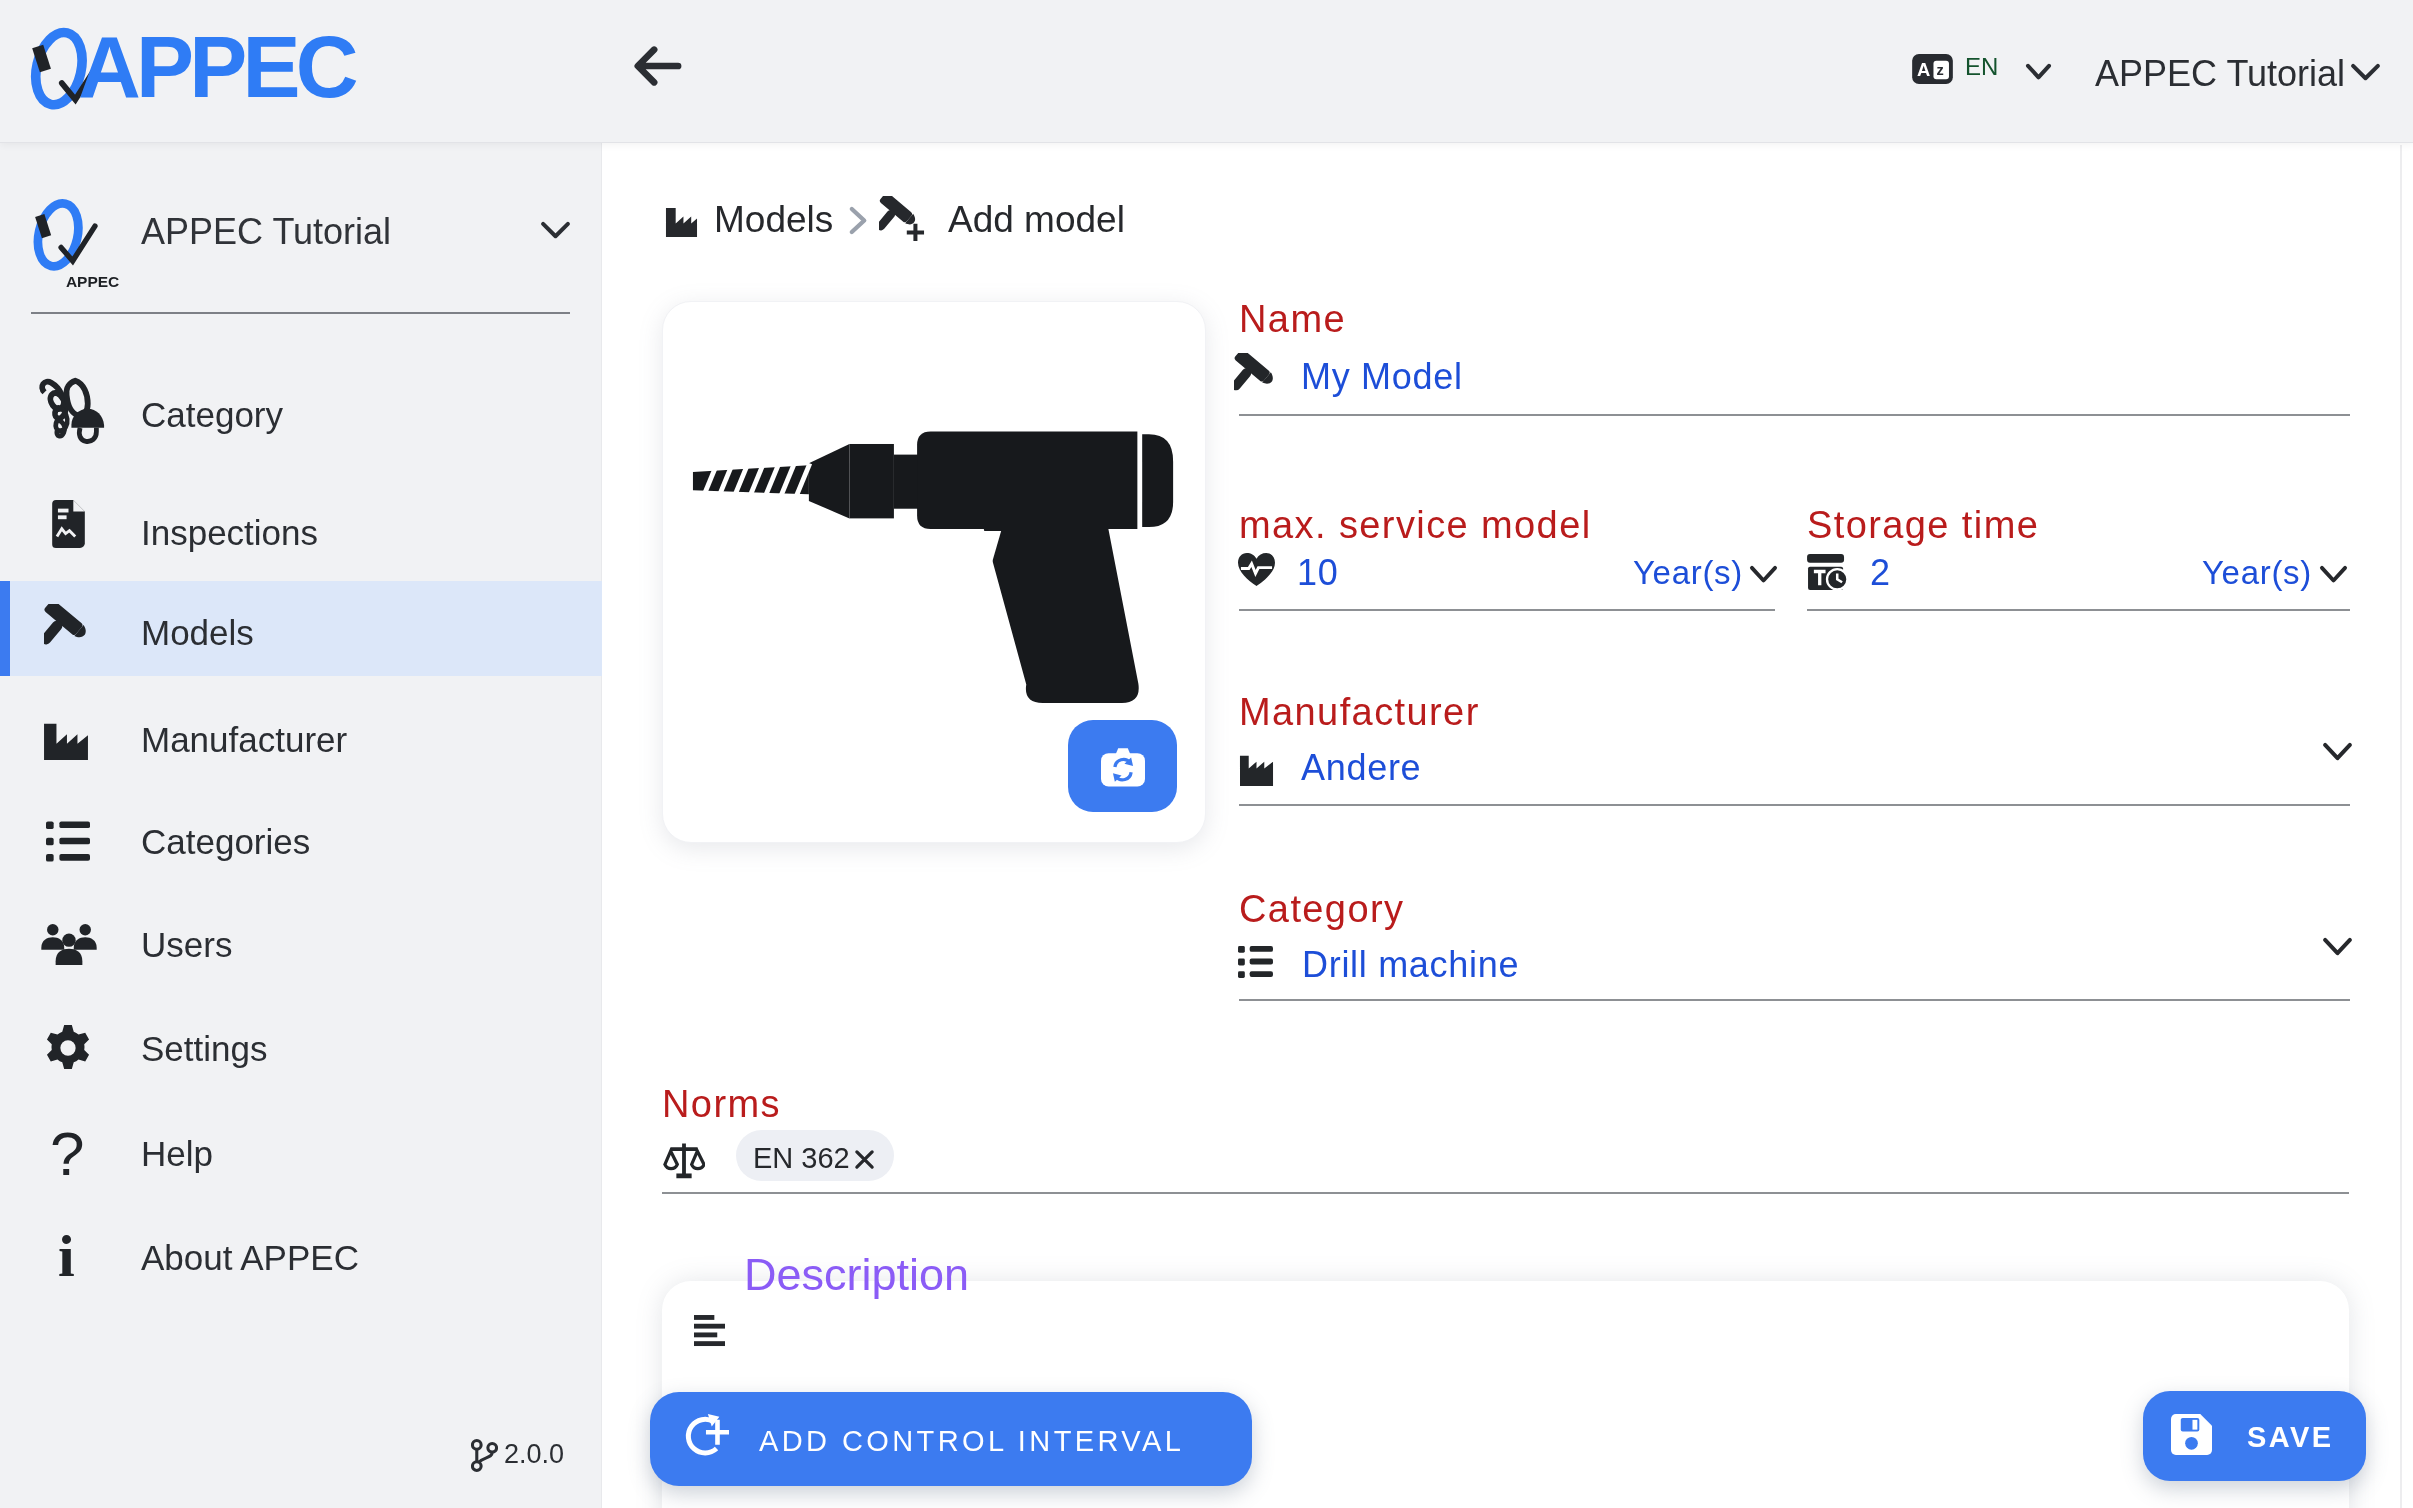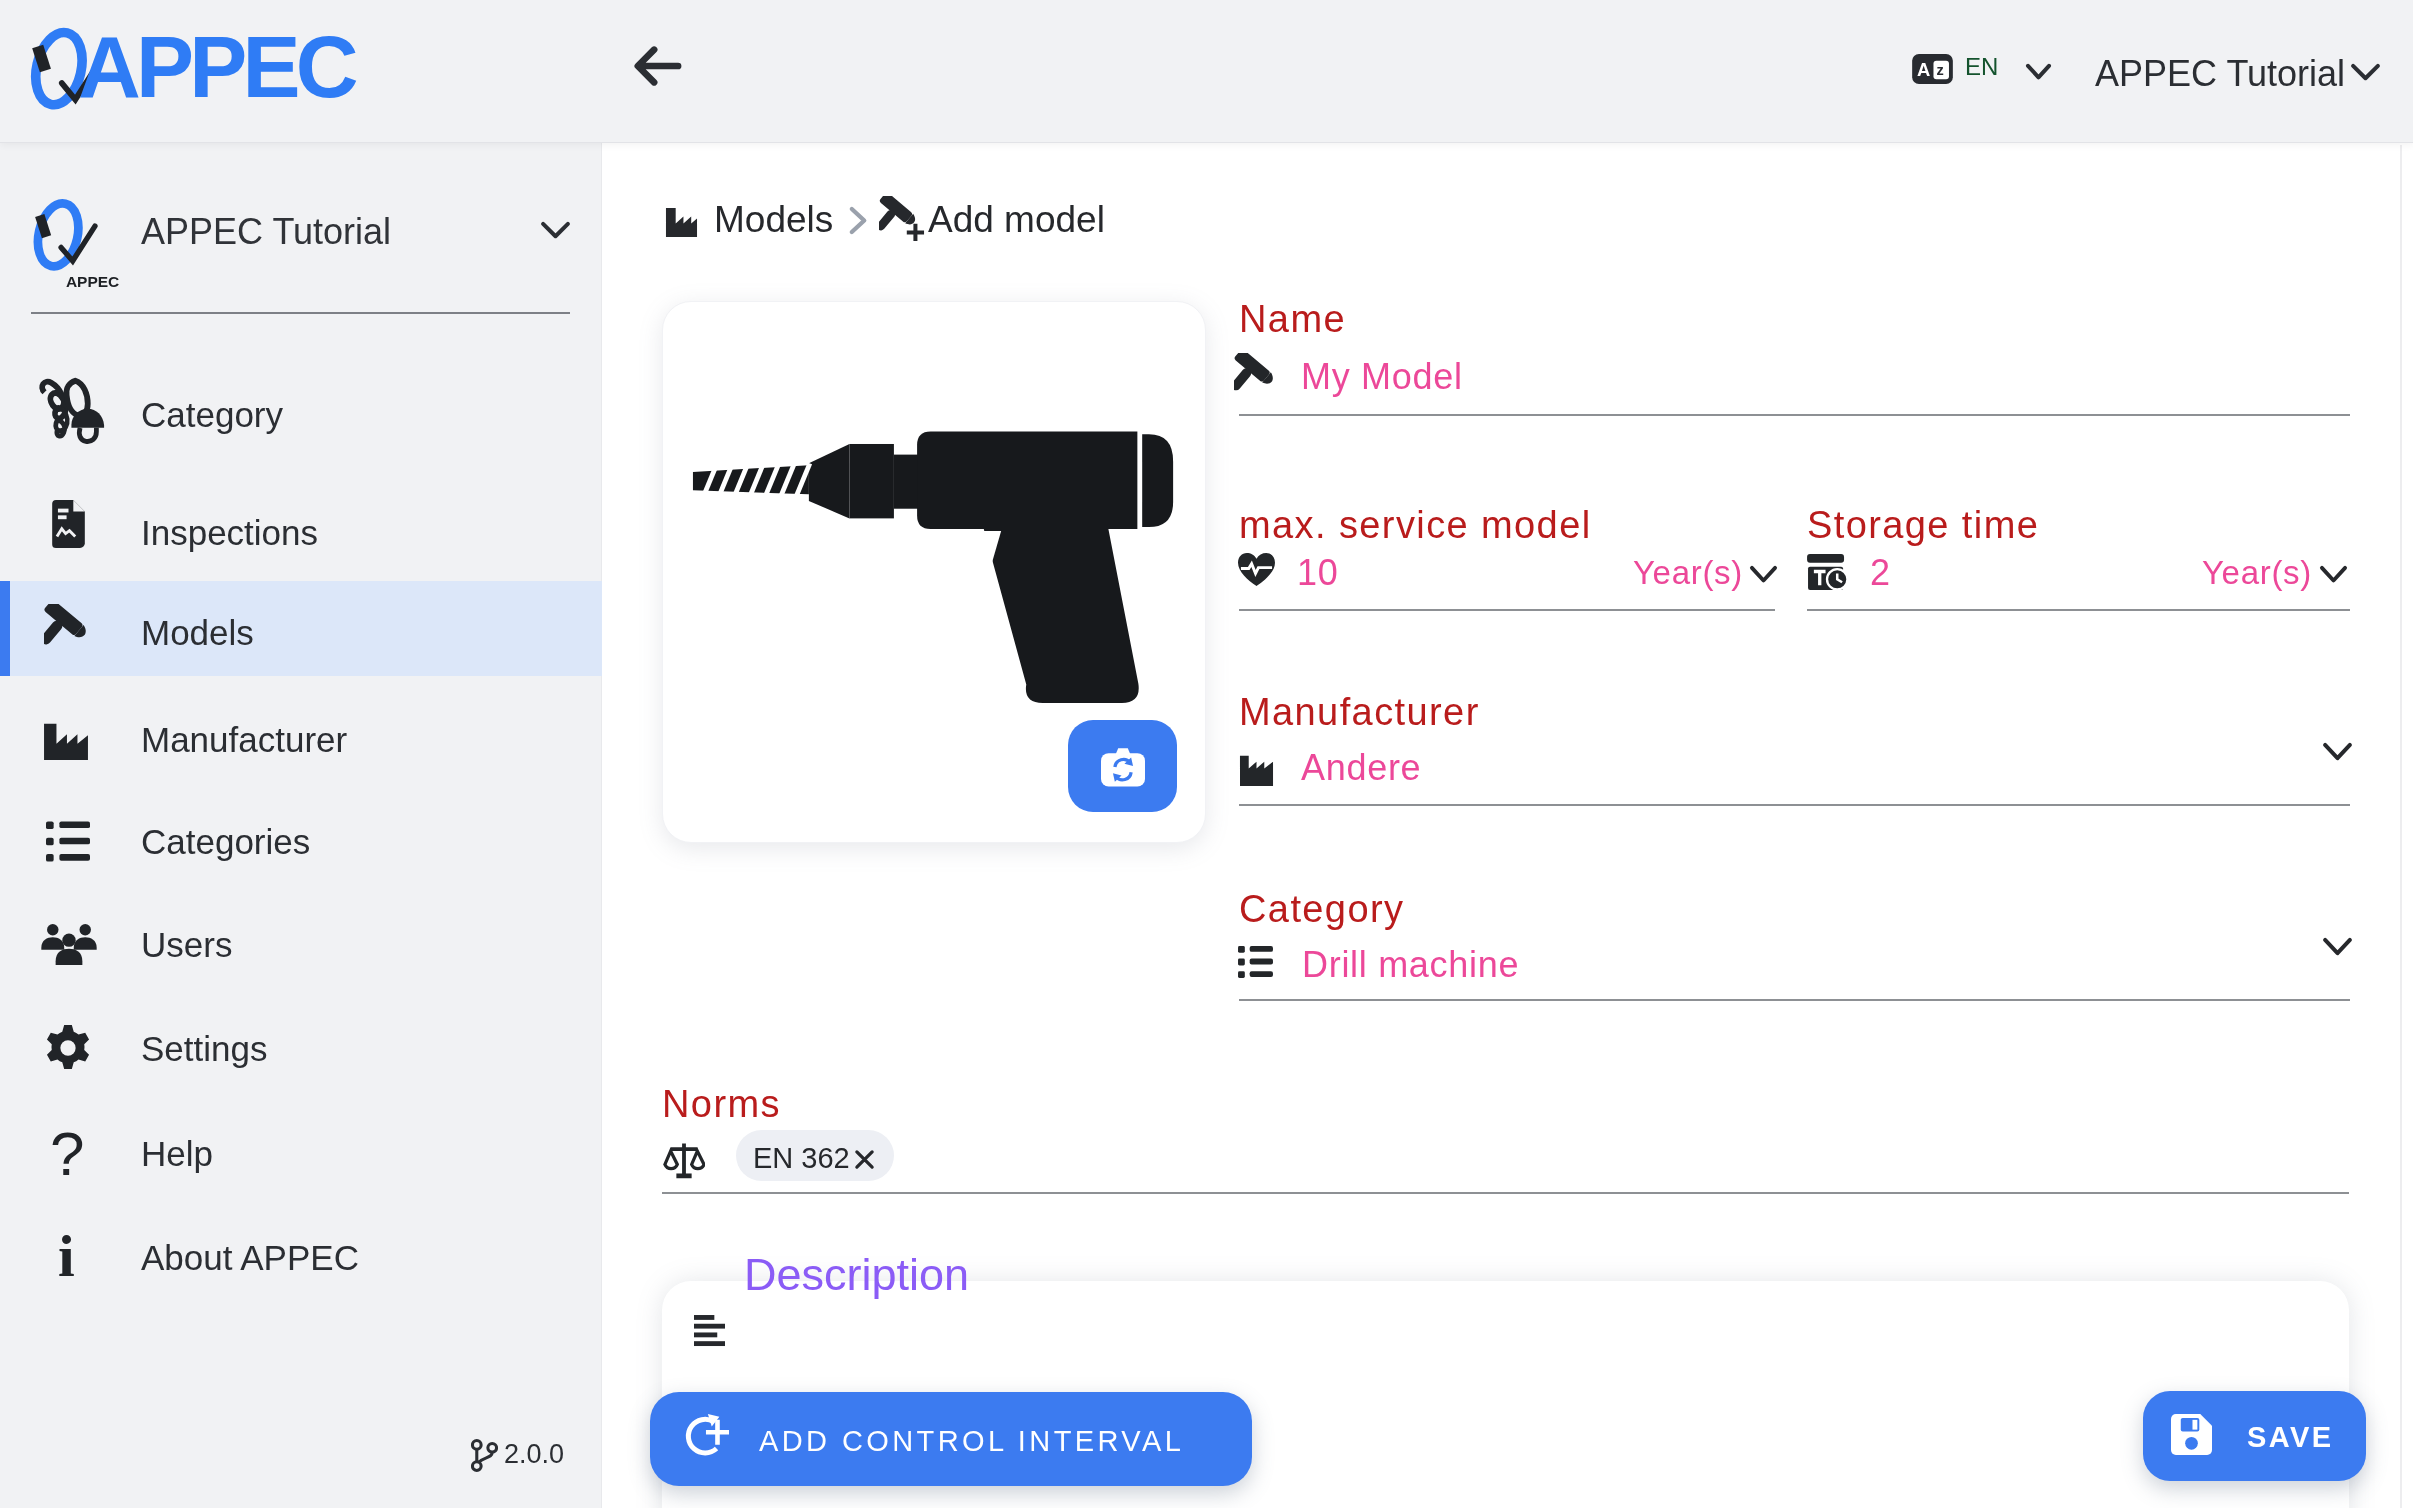--- a/index.html
+++ b/index.html
@@ -1,19 +1,19 @@
 <!DOCTYPE html>
 <html><head>
 <meta charset="utf-8">
 <style>
   *{margin:0;padding:0;box-sizing:border-box}
   html,body{width:2414px;height:1508px;background:#ffffff;font-family:"Liberation Sans",sans-serif;position:relative;overflow:hidden}
   .abs{position:absolute}
   .label{position:absolute;font-size:38px;color:#b91c1c;letter-spacing:1.4px;z-index:3}
-  .value{position:absolute;font-size:36px;color:#ec4899;letter-spacing:0.7px;z-index:3}
+  .value{position:absolute;font-size:36px;color:#1d4ed8;letter-spacing:0.7px;z-index:3}
   .hline{position:absolute;height:1.9px;background:#8d9094;z-index:3}
   .menu-t{position:absolute;left:141px;font-size:35px;color:#2b2e33;line-height:41px}
   .btn{position:absolute;background:#3c7bf0;border-radius:27px;box-shadow:0 7.7px 21px rgba(90,105,130,.30)}
 </style>
 </head>
 <body>
 
 <div class="abs" style="left:0;top:0;width:2414px;height:143px;background:#f1f2f4;border-bottom:1.9px solid #e2e3e7;box-shadow:0 1.9px 7.7px rgba(0,0,0,.05);z-index:5"></div>
 <svg class="abs" style="left:29px;top:25px;z-index:6" width="83" height="93" viewBox="0 0 86 96">
   <ellipse cx="31" cy="45" rx="23" ry="38" transform="rotate(13 31 45)" fill="none" stroke="#2f7cf5" stroke-width="10"></ellipse>
@@ -149,21 +149,21 @@
   <path d="M4,3 L17,15 L4,27" fill="none" stroke="#9aa1ac" stroke-width="4.5" stroke-linecap="round" stroke-linejoin="round"></path>
 </svg>
 <svg class="abs" style="left:879px;top:196px;z-index:3" width="46" height="46" viewBox="0 0 48 48">
   <g transform="rotate(40 19 15)" fill="#26282c">
     <rect x="-2" y="7" width="36" height="13" rx="3"></rect>
     <path d="M34,7 c5,1.5 6.5,4 6.5,6.5 c0,2.5 -1.5,5 -6.5,6.5 Z"></path>
     <rect x="12" y="18" width="9" height="25" rx="4.5"></rect>
   </g>
   <path d="M38,29 V47 M29,38 H47" stroke="#26282c" stroke-width="4.2"></path>
 </svg>
-<div class="abs" style="left:928px;top:199px;font-size:37px;color:#26282c;z-index:3">Add model</div>
+<div class="abs" style="left:948px;top:199px;font-size:37px;color:#26282c;z-index:3">Add model</div>
 
 <div class="abs" style="left:662px;top:301px;width:544px;height:542px;background:#fff;border-radius:29px;border:1px solid #f1f2f5;box-shadow:0 5.8px 23px rgba(125,135,150,.18);z-index:2"></div>
 <svg class="abs" style="left:662px;top:301px;z-index:3" width="544" height="542" viewBox="0 0 563 561">
   <g fill="#17191c">
     <polygon points="32,177 152,170 152,200 32,196"></polygon>
     <polygon points="152,168 194,148 194,225 152,207"></polygon>
     <rect x="194" y="148" width="46" height="77"></rect>
     <rect x="240" y="159" width="26" height="56"></rect>
     <path d="M278,135 H492 V236 H278 Q264,236 264,222 V149 Q264,135 278,135 Z"></path>
     <path d="M497,138 H504 Q529,138 529,166 V208 Q529,234 504,234 H497 Z"></path>

